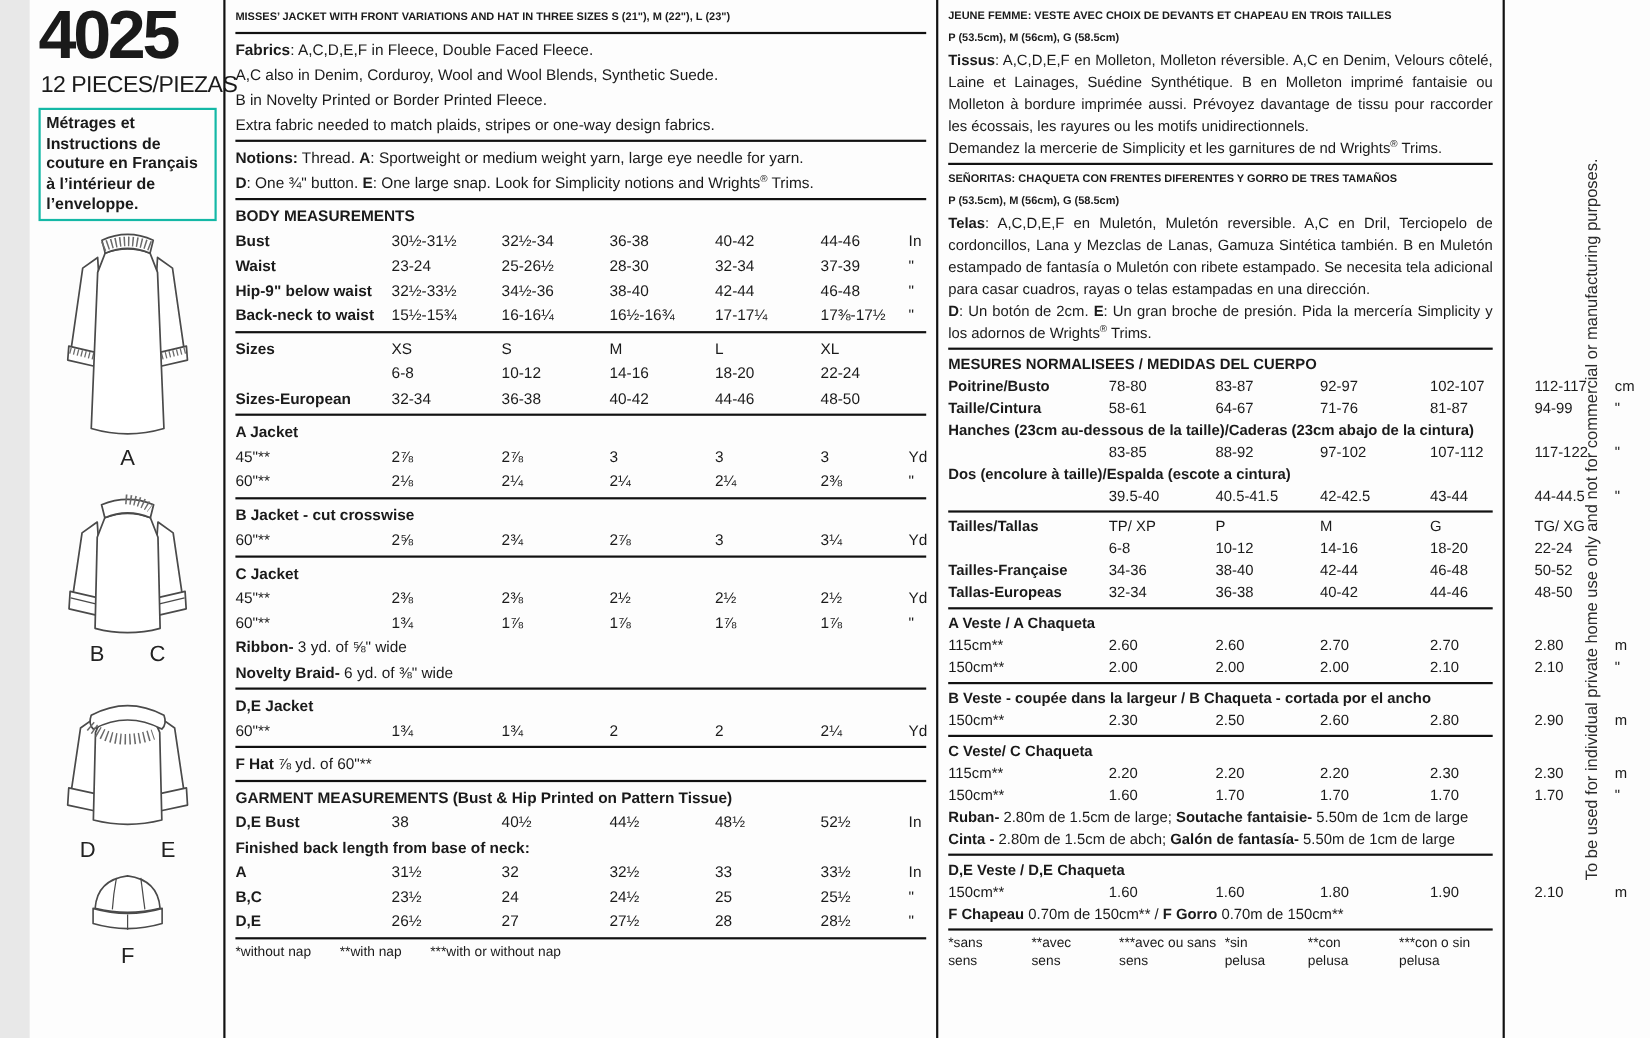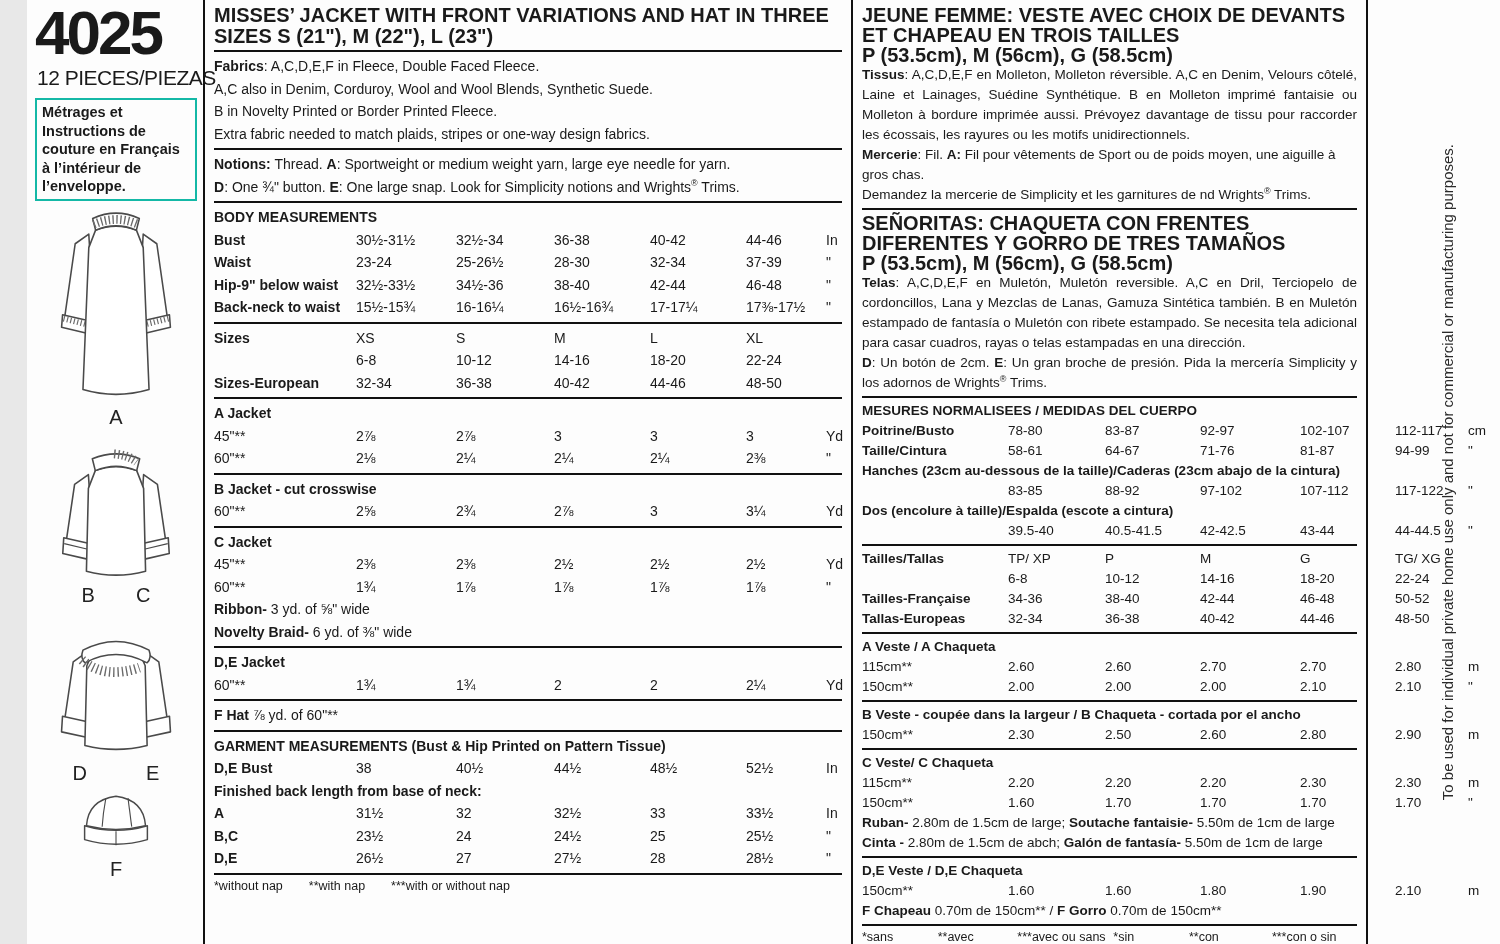--- a/index.html
+++ b/index.html
@@ -20,21 +20,21 @@
   svg .ln2{fill:none;stroke:#4a4a4a;stroke-width:1.2;}
   svg .rib{fill:none;stroke:#6a6a6a;}
   
   .colL,.colR{box-sizing:border-box;border-right:2px solid #111;padding:5px 9px 0 9px;flex:none;}
   .colL{width:648px;font-size:14px;}
   .colR{width:515px;font-size:13.5px;}
   .rule{border-top:2px solid #111;margin:3px 0;height:0;}
   .line{line-height:22.5px;}
   .colR .line{line-height:20px;}
   .line.just{text-align:justify;}
-  .para.title .line{font-size:20px;font-weight:bold;line-height:21px;}
+  .para.title .line{font-size:10px;font-weight:bold;line-height:21px;}
   .colR .para.title .line{line-height:20px;}
   b{font-weight:bold;}
   sup{font-size:9px;line-height:0;}
   .tbl{width:100%;}
   .trow{display:grid;grid-template-columns:142px 100px 98px 96px 96px 80px 1fr;line-height:22.5px;}
   .colR .trow{grid-template-columns:146px 97px 95px 100px 95px 73px 1fr;line-height:20px;}
   .srow{line-height:22.5px;}
   .colR .srow{line-height:20px;}
   .lbl{font-weight:bold;white-space:nowrap;}
   .lbl.rg{font-weight:normal;}
@@ -330,21 +330,20 @@
 
   <div class="colR">
       <div class="para title">
         <div class="line"><b>JEUNE FEMME: VESTE AVEC CHOIX DE DEVANTS ET CHAPEAU EN TROIS TAILLES</b></div>
         <div class="line"><b>P (53.5cm), M (56cm), G (58.5cm)</b></div>
       </div>
       <div class="para">
         <div class="line just"><b>Tissus</b>: A,C,D,E,F en Molleton, Molleton réversible. A,C en Denim, Velours côtelé, Laine et Lainages, Suédine Synthétique. B en Molleton imprimé fantaisie ou Molleton à bordure imprimée aussi. Prévoyez davantage de tissu pour raccorder les écossais, les rayures ou les motifs unidirectionnels.</div>
       </div>
       <div class="para">
-        <div class="line"><b>Mercerie</b>: Fil. <b>A:</b> Fil pour vêtements de Sport ou de poids moyen, une aiguille à gros chas.</div>
         <div class="line">Demandez la mercerie de Simplicity et les garnitures de nd Wrights<sup>®</sup> Trims.</div>
       </div>
       <div class="rule"></div>
       <div class="para title">
         <div class="line"><b>SEÑORITAS: CHAQUETA CON FRENTES DIFERENTES Y GORRO DE TRES TAMAÑOS</b></div>
         <div class="line"><b>P (53.5cm), M (56cm), G (58.5cm)</b></div>
       </div>
       <div class="para">
         <div class="line just"><b>Telas</b>: A,C,D,E,F en Muletón, Muletón reversible. A,C en Dril, Terciopelo de cordoncillos, Lana y Mezclas de Lanas, Gamuza Sintética también. B en Muletón estampado de fantasía o Muletón con ribete estampado. Se necesita tela adicional para casar cuadros, rayas o telas estampadas en una dirección.</div>
       </div>

